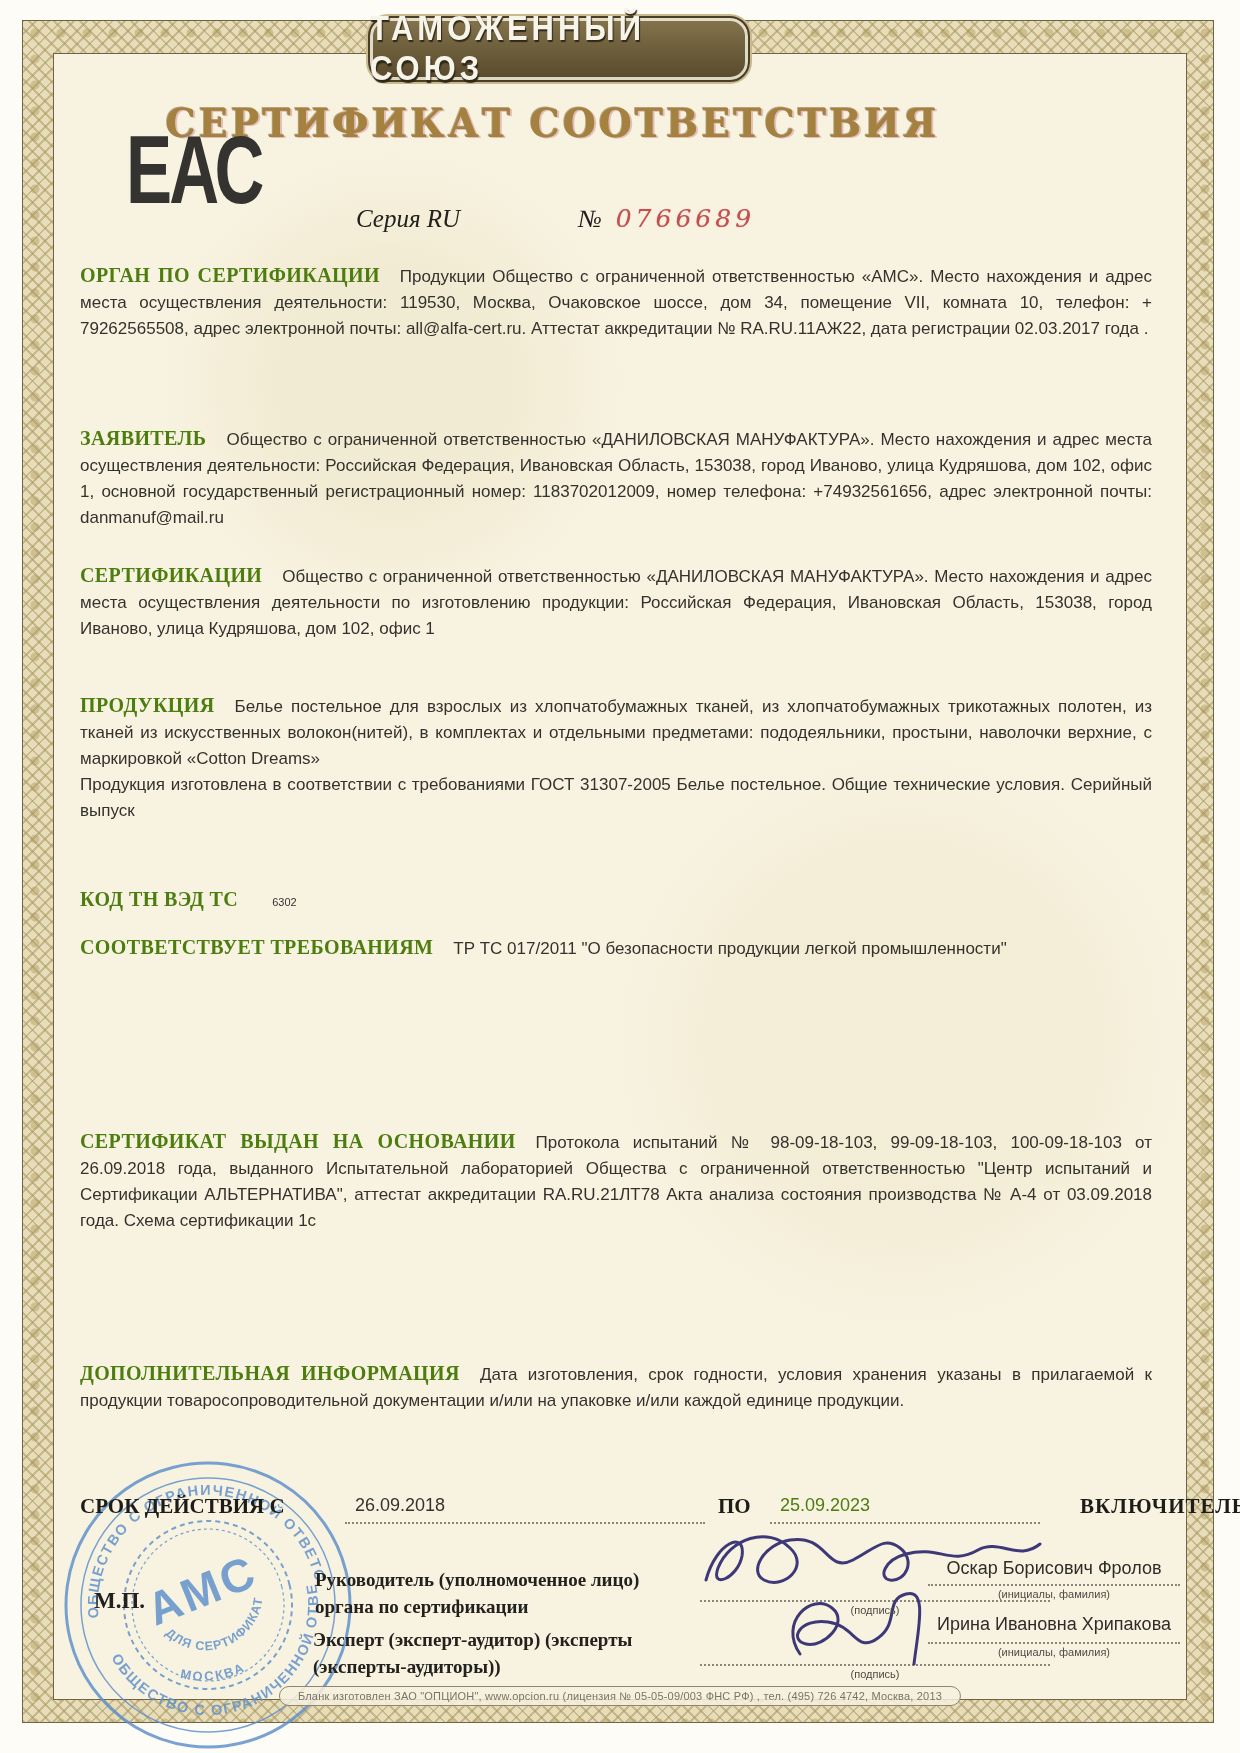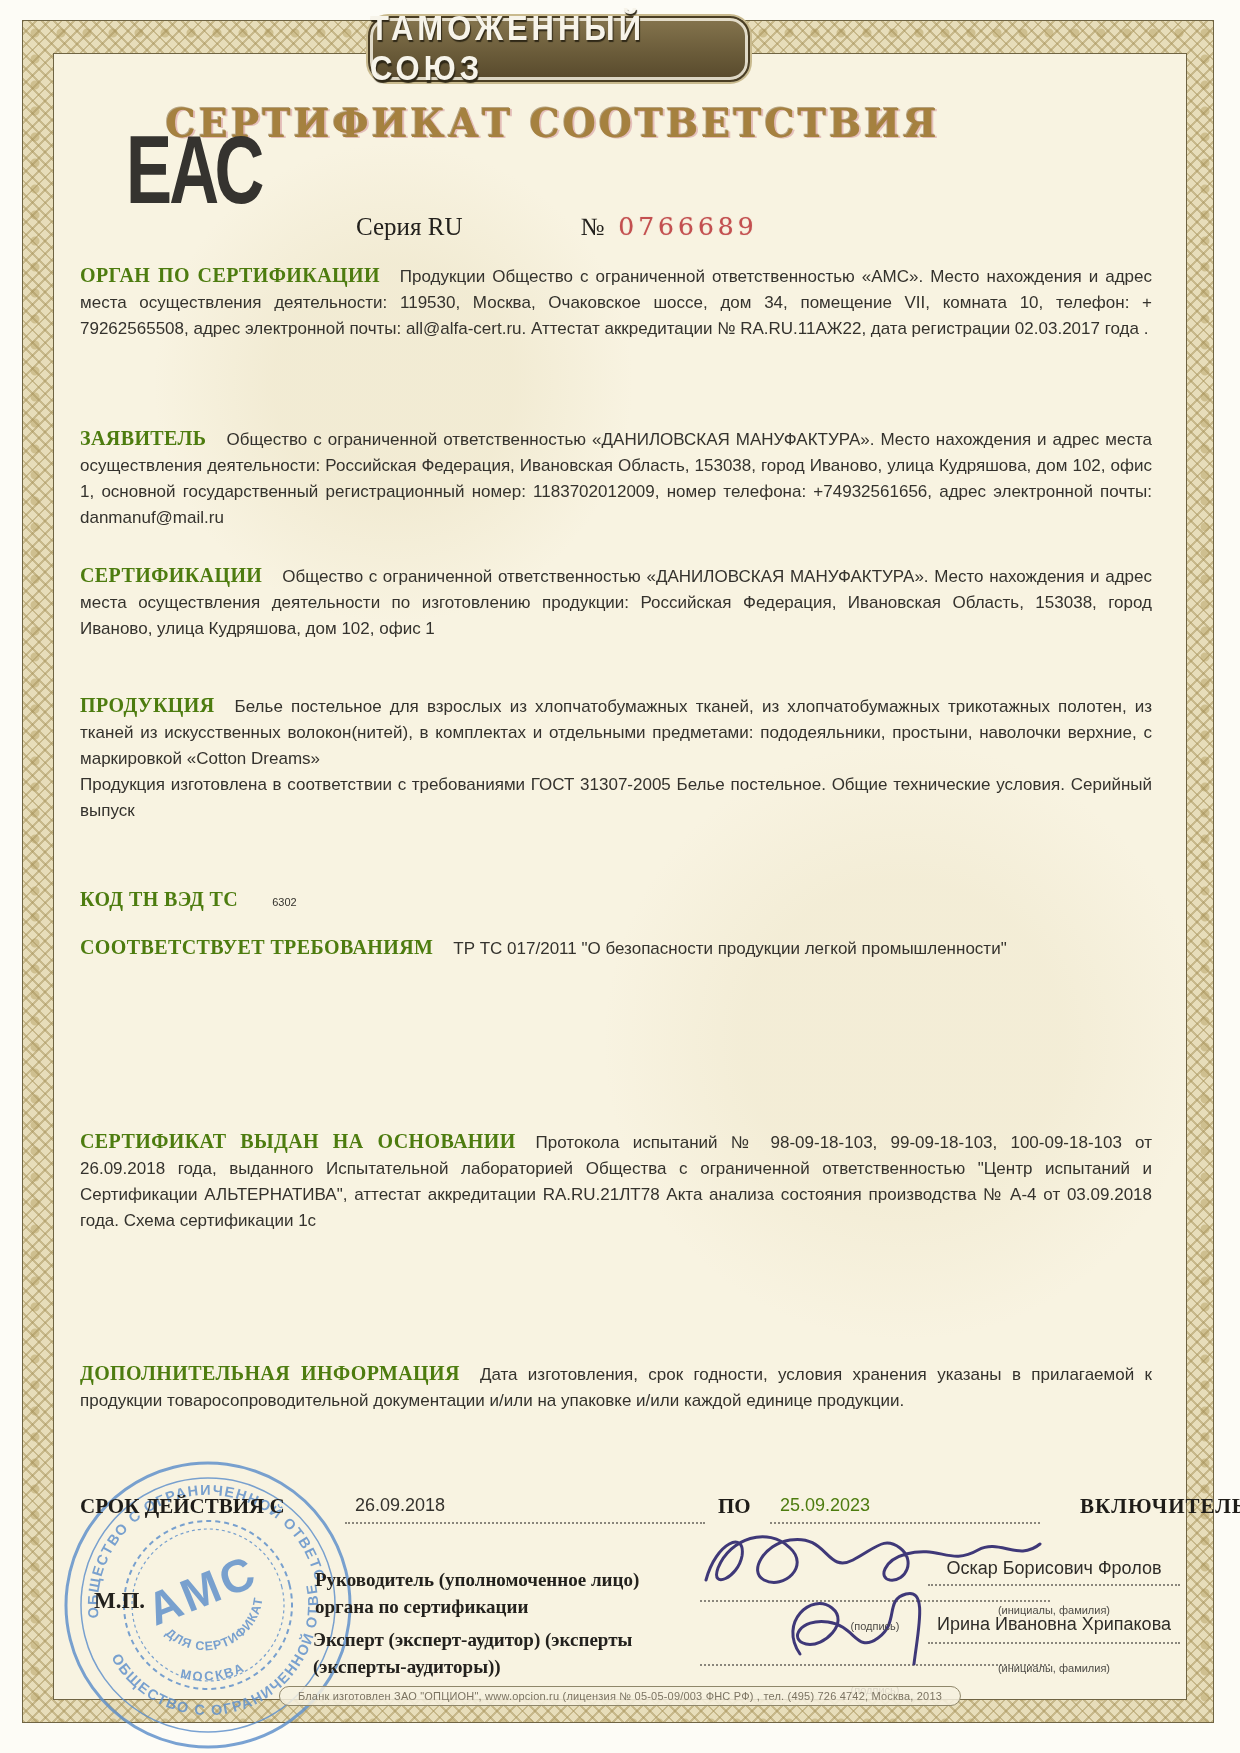--- a/index.html
+++ b/index.html
@@ -51,21 +51,21 @@
     font-family:"Liberation Sans",sans-serif;font-weight:bold;font-size:96px;line-height:1;
     color:#35332f;letter-spacing:-4px;transform:scaleX(.72);transform-origin:left top;
   }
   
   .certno{position:absolute;left:388px;top:168px;z-index:5;display:flex;align-items:flex-end;}
   .certno .lbl{font-family:"Liberation Serif",serif;font-size:25px;color:#23211d;margin-right:26px;}
   .certno .val{
     font-size:19px;color:#4d4b46;letter-spacing:1px;min-width:688px;
     border-bottom:2px dotted #8a867c;padding-bottom:4px;
   }
-  .series{position:absolute;left:356px;top:212px;z-index:5;display:flex;align-items:baseline;}
+  .series{position:absolute;left:356px;top:204px;z-index:5;display:flex;align-items:baseline;font-style:italic;}
   .series .lbl{font-family:"Liberation Serif",serif;font-size:25px;color:#23211d;}
   .series .num-sign{font-family:"Liberation Serif",serif;font-size:25px;color:#23211d;margin-left:118px;}
   .series .val{
     font-family:"DejaVu Serif",serif;font-size:25px;letter-spacing:4px;margin-left:14px;
     color:#c34f4f;text-shadow:0 0 1px rgba(195,79,79,.5);
   }
   
   .sections{position:absolute;left:80px;width:1072px;top:0;z-index:4;}
   .sec{position:absolute;left:0;width:100%;margin:0;text-align:justify;
        font-size:17px;line-height:26px;color:#34322d;}
@@ -99,21 +99,21 @@
   .mp{position:absolute;left:94px;top:1588px;z-index:6;
       font-family:"Liberation Serif",serif;font-weight:bold;font-size:23px;color:#23211d;}
   .role{position:absolute;font-family:"Liberation Serif",serif;font-weight:bold;
         font-size:19px;line-height:27px;color:#23211d;z-index:6;}
   .role-head{left:315px;top:1566px;width:372px;}
   .role-exp{left:313px;top:1626px;width:400px;}
   .sig-svg{position:absolute;z-index:6;}
   .sig-head{left:688px;top:1518px;}
   .sig-exp{left:760px;top:1586px;}
   .sig-line{position:absolute;border-top:2px dotted #8a867c;z-index:5;}
-  .cap{position:absolute;font-size:11px;color:#4d4b46;text-align:center;z-index:6;margin-top:16px;}
+  .cap{position:absolute;font-size:11px;color:#4d4b46;text-align:center;z-index:6;}
   .l-sign1{left:700px;top:1600px;width:350px;}
   .c-sign1{left:700px;top:1604px;width:350px;}
   .l-name1{left:928px;top:1584px;width:252px;}
   .c-name1{left:928px;top:1588px;width:252px;}
   .l-sign2{left:700px;top:1664px;width:350px;}
   .c-sign2{left:700px;top:1668px;width:350px;}
   .l-name2{left:928px;top:1642px;width:252px;}
   .c-name2{left:928px;top:1646px;width:252px;}
   .name{position:absolute;font-size:18px;color:#2e2c28;text-align:center;z-index:6;}
   .n-head{left:928px;top:1558px;width:252px;}

